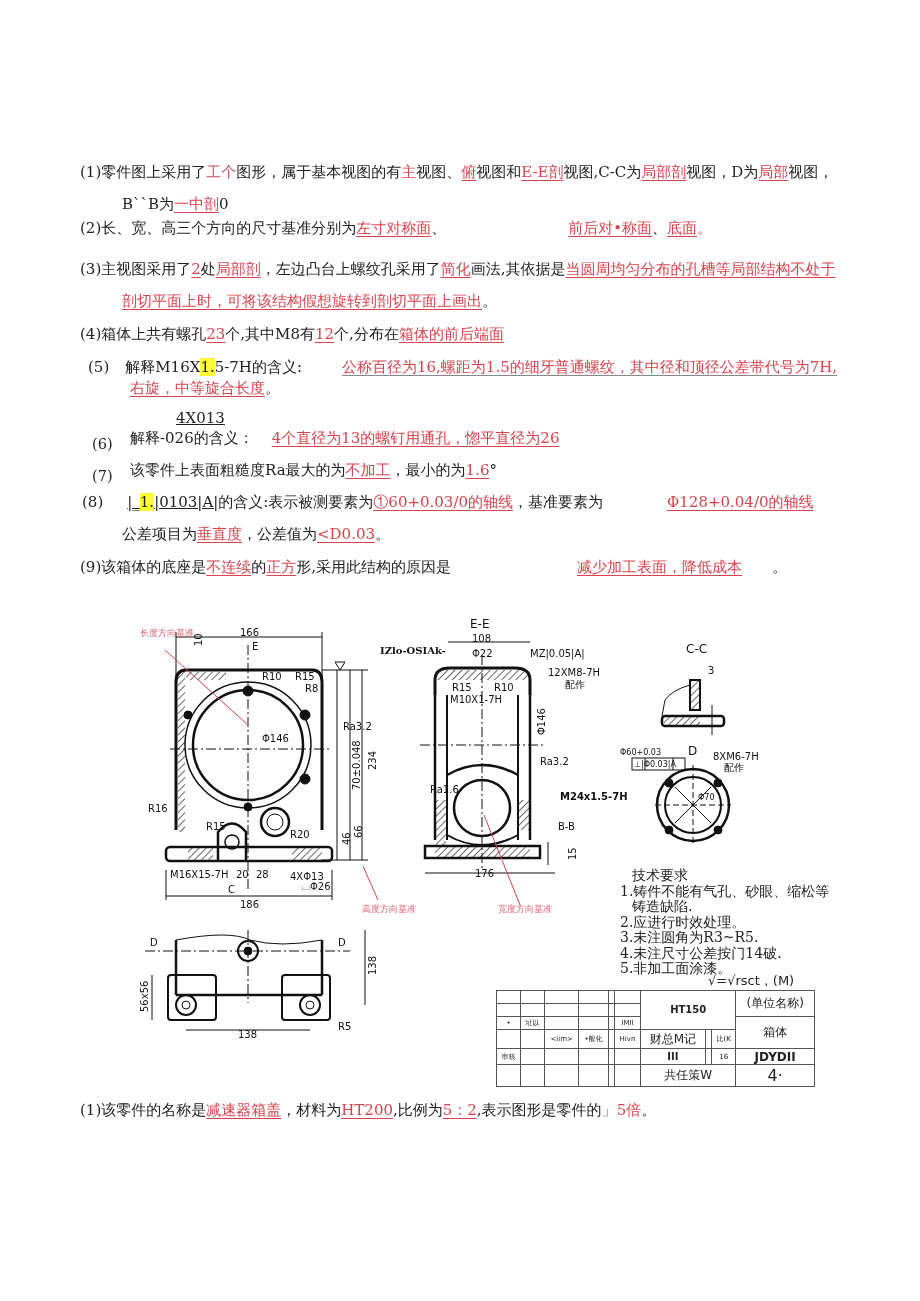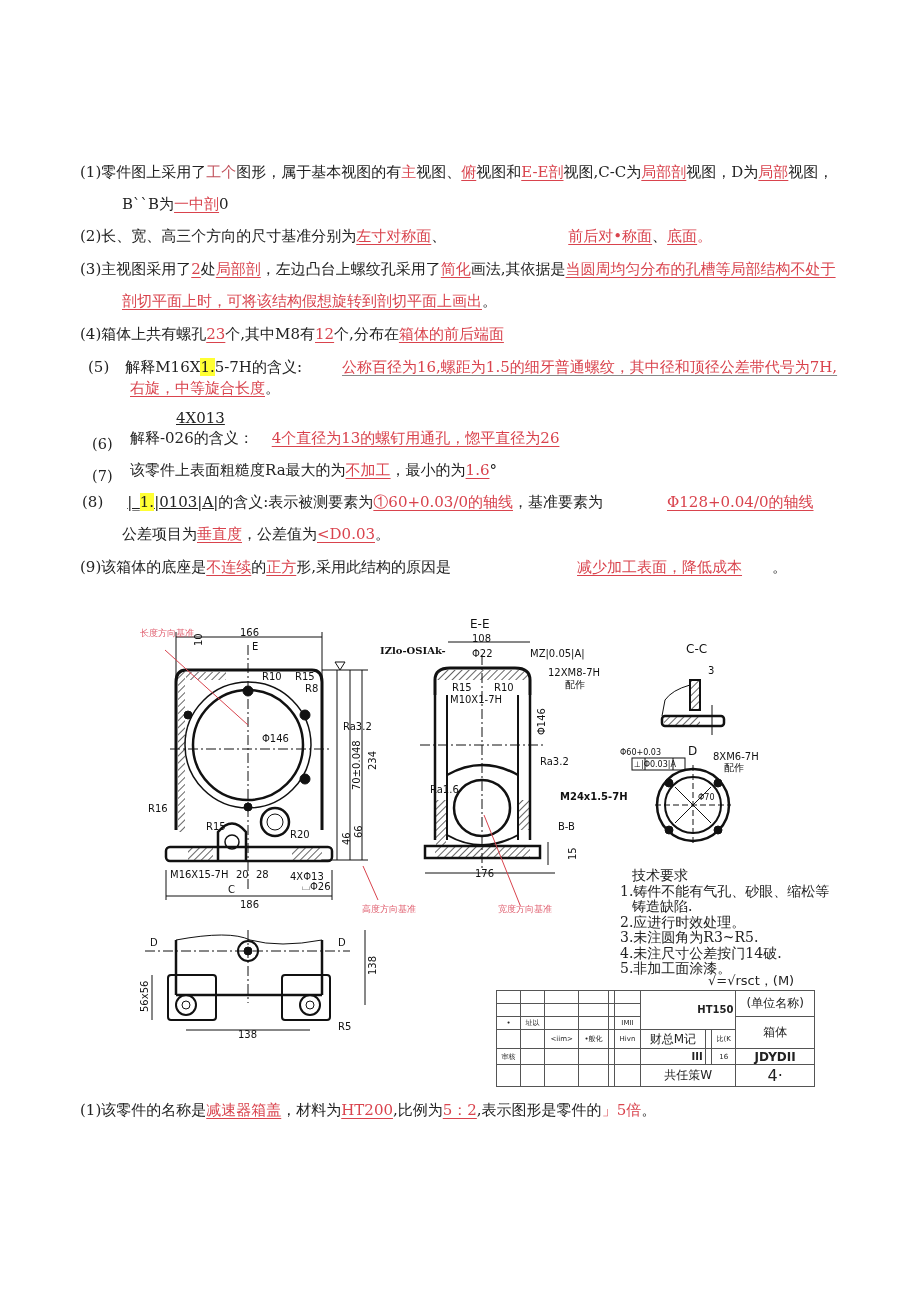--- a/index.html
+++ b/index.html
@@ -10,34 +10,34 @@
   .ansg { color:#d9434d; text-decoration:underline; text-decoration-color:#888; text-underline-offset:3px; }
   .hl { background:#ffff33; }
   .num { position:absolute; font-size:14.5px; }
   #drawing { position:absolute; left:0; top:0; }
   .tr { font-size:10px; font-family:"DejaVu Sans",sans-serif; fill:#111; }
   .trr { font-size:9px; fill:#e06070; font-family:"DejaVu Sans",sans-serif; }
   .tt { position:absolute; font-size:14px; line-height:15.5px; left:620px; top:868px; color:#222; }
   .tt div { white-space:nowrap; }
   table.tb { position:absolute; left:496px; top:990px; border-collapse:collapse; width:319px; height:97px; font-family:"DejaVu Sans",sans-serif; font-size:7px; }
   table.tb td { border:1px solid #555; padding:0 2px; text-align:center; }
-  .tb .big { font-size:10px; font-weight:bold;text-align:right; }
+  .tb .big { font-size:10px; font-weight:bold; }
   .tb .mid { font-size:12px; }
 </style>
 </head>
 <body>
 
 <div class="line" style="left:80px;top:162px">
   <span>(1)</span><span>零件图上采用了</span><span class="ans" style="text-decoration:none;color:#c0505a">工个</span><span>图形，属于基本视图的有</span><span class="ans" style="text-decoration:none">主</span><span>视图、</span><span class="ans">俯</span><span>视图和</span><span class="ans">E-E剖</span><span>视图,C-C为</span><span class="ans">局部剖</span><span>视图，D为</span><span class="ans">局部</span><span>视图，</span>
 </div>
 <div class="line" style="left:122px;top:194px">
   <span>B``B为</span><span class="ans">一中剖</span><span>0</span>
 </div>
 
-<div class="line" style="left:80px;top:226px">
+<div class="line" style="left:80px;top:218px">
   <span>(2)</span><span>长、宽、高三个方向的尺寸基准分别为</span><span class="ans">左寸对称面</span><span>、</span><span style="display:inline-block;width:122px"></span><span class="ans">前后对•称面</span><span>、</span><span class="ans">底面</span><span class="ans" style="text-decoration:none">。</span>
 </div>
 
 <div class="line" style="left:80px;top:259px">
   <span>(3)</span><span>主视图采用了</span><span class="ans">2</span><span>处</span><span class="ans">局部剖</span><span>，左边凸台上螺纹孔采用了</span><span class="ans">简化</span><span>画法,其依据是</span><span class="ans">当圆周均匀分布的孔槽等局部结构不处于</span>
 </div>
 <div class="line" style="left:122px;top:291px">
   <span class="ans">剖切平面上时，可将该结构假想旋转到剖切平面上画出</span><span>。</span>
 </div>
 

